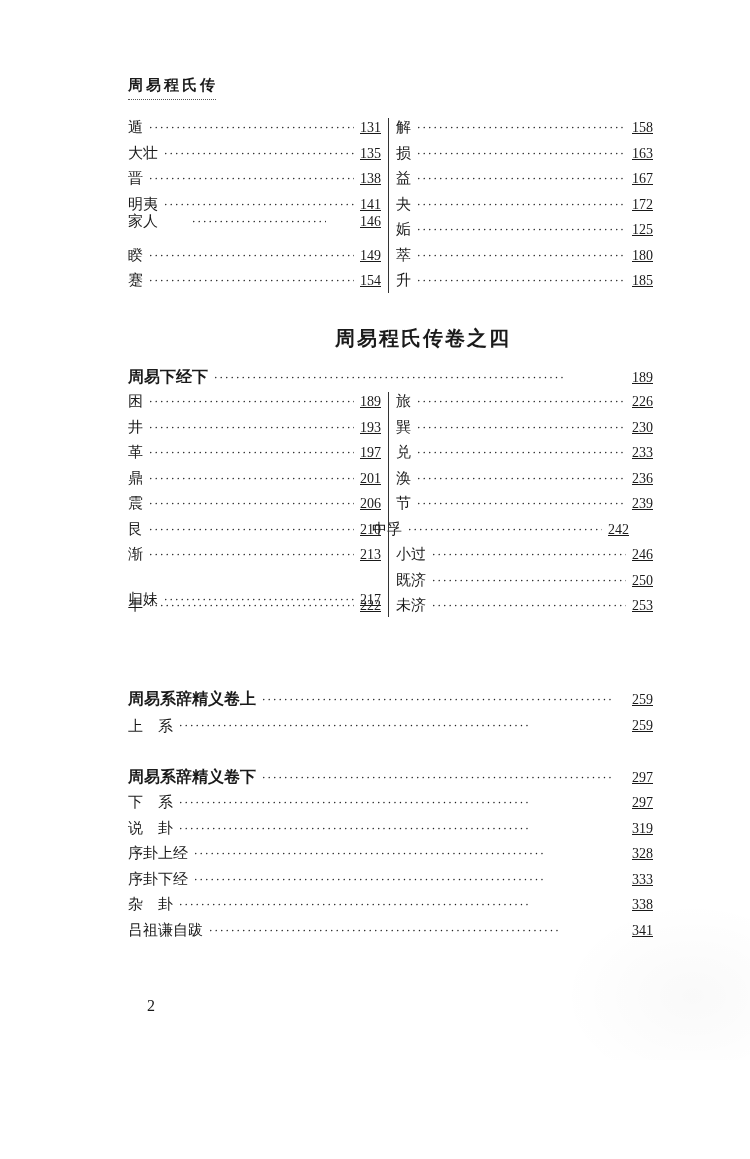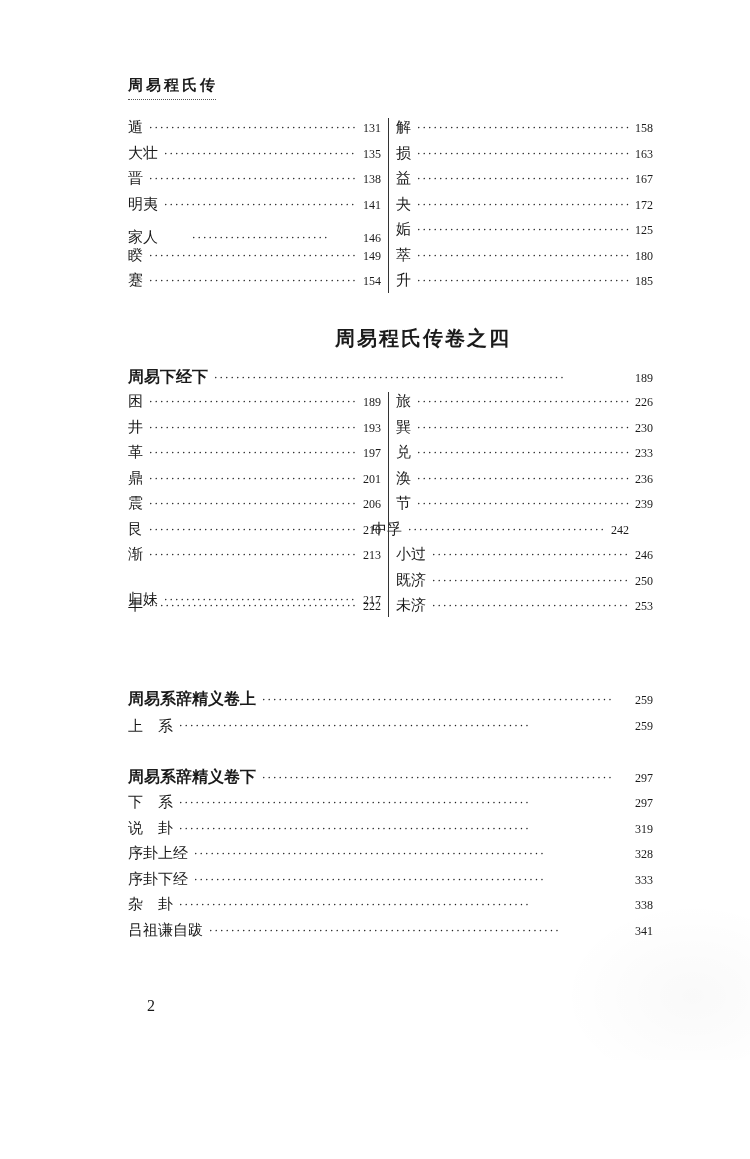--- a/index.html
+++ b/index.html
@@ -5,21 +5,21 @@
   html,body{margin:0;padding:0;background:#fff;}
   body{width:750px;height:1159px;position:relative;overflow:hidden;
        font-family:"DejaVu Serif","Liberation Serif",serif;color:#1a1a1a;}
   .page{position:absolute;left:0;top:0;width:750px;height:1159px;background:#fff;}
   .running-head{position:absolute;left:128px;top:76px;font-size:15px;letter-spacing:3px;font-weight:bold;}
   .running-rule{position:absolute;left:128px;top:99px;width:88px;border-top:1px dotted #555;}
   .toc-line{position:absolute;display:flex;align-items:baseline;height:24px;font-size:15px;}
   .toc-line .label{white-space:pre;}
   .toc-line .dots{flex:1;overflow:hidden;white-space:nowrap;margin:0 6px;
        letter-spacing:2px;font-size:11px;color:#222;}
-  .toc-line .page-num{font-family:"Liberation Serif",serif;font-size:12px;}
+  .toc-line .page-num{font-family:"Liberation Serif",serif;font-size:14px;text-decoration:underline;}
   .bold .label{font-family:"DejaVu Sans","Liberation Sans",sans-serif;font-weight:bold;font-size:16px;}
   .col-divider{position:absolute;width:1px;background:#333;}
   .section-title{position:absolute;left:0;width:750px;text-align:center;
        font-family:"DejaVu Sans","Liberation Sans",sans-serif;font-weight:bold;font-size:20px;letter-spacing:2px;padding-left:48px;}
   .folio{position:absolute;left:147px;top:997px;font-size:16px;font-family:"Liberation Serif",serif;}
   .specks{position:absolute;left:560px;top:900px;width:190px;height:160px;
        background:radial-gradient(ellipse at 70% 60%, rgba(0,0,0,0.025), rgba(0,0,0,0) 70%);}
 </style>
 </head>
 <body>
@@ -42,21 +42,21 @@
       <div class="toc-line" style="left: 128px; top: 169px; width: 253px;">
         <span class="label">晋</span>
         <span class="dots">································································</span>
         <span class="page-num">138</span>
       </div>
       <div class="toc-line" style="left: 128px; top: 194.5px; width: 253px;">
         <span class="label">明夷</span>
         <span class="dots">································································</span>
         <span class="page-num">141</span>
       </div>
-      <div class="toc-line" style="left: 128px; top: 228px; width: 253px; gap: 28px;">
+      <div class="toc-line" style="left: 128px; top: 212px; width: 253px; gap: 28px;">
         <span class="label">家人</span>
         <span class="dots">································································</span>
         <span class="page-num">146</span>
       </div>
       <div class="toc-line" style="left: 128px; top: 245.5px; width: 253px;">
         <span class="label">睽</span>
         <span class="dots">································································</span>
         <span class="page-num">149</span>
       </div>
       <div class="toc-line" style="left: 128px; top: 271px; width: 253px;">

